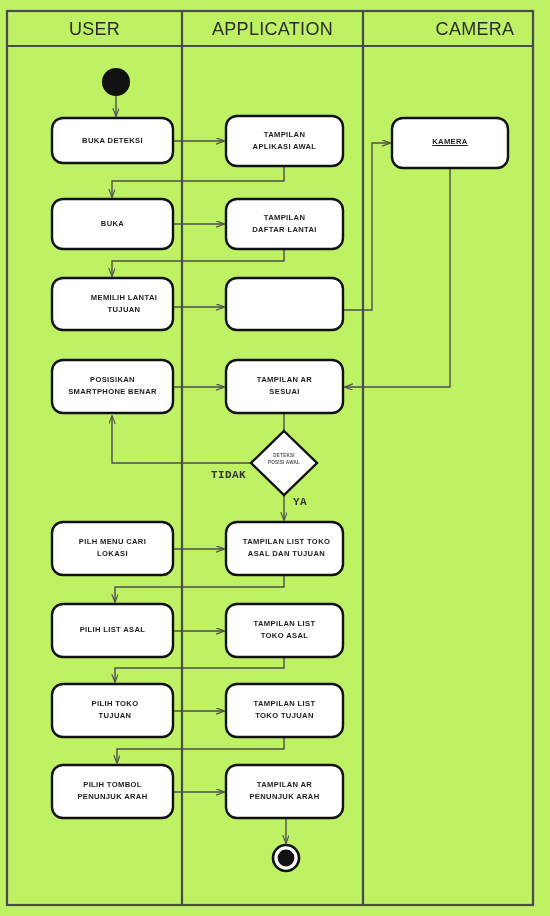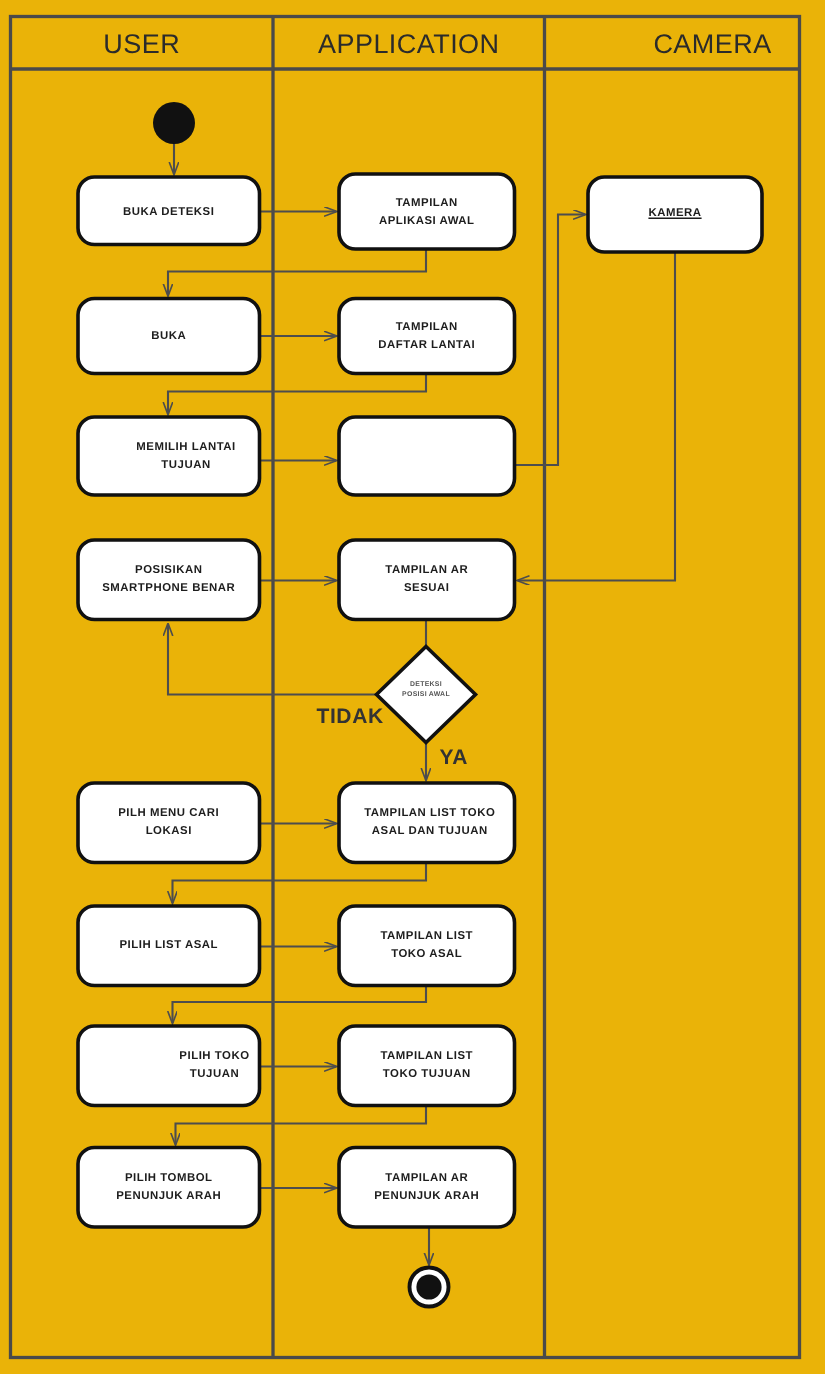--- a/index.html
+++ b/index.html
@@ -8,21 +8,21 @@
     padding: 0;
     background: #ffffff;
   }
   body {
     font-family: "Liberation Sans", sans-serif;
   }
   #canvas {
     position: relative;
     width: 550px;
     height: 916px;
-    background: #eab308;
+    background: #bef264;
     overflow: hidden;
   }
   #svg-layer {
     position: absolute;
     left: 0;
     top: 0;
     width: 550px;
     height: 916px;
   }
   .lane-header-text {
@@ -49,22 +49,22 @@
     pointer-events: none;
   }
   .node-label.decision {
     font-size: 4.6px;
     line-height: 7px;
     letter-spacing: 0.2px;
     color: #555555;
   }
   .edge-label {
     position: absolute;
-    font-family: Liberation Sans, sans-serif;
-    font-size: 14px;
+    font-family: Liberation Mono, monospace;
+    font-size: 11px;
     font-weight: bold;
     color: #333333;
     letter-spacing: 0.4px;
     white-space: nowrap;
     line-height: 1;
   }
 </style>
 </head>
 <body>
 
@@ -211,21 +211,21 @@
 
   <div class="node-label" style="left:52px; top:536px; width:121px;">PILH MENU CARI
 LOKASI</div>
   <div class="node-label" style="left:226px; top:536px; width:121px;">TAMPILAN LIST TOKO
 ASAL DAN TUJUAN</div>
 
   <div class="node-label" style="left:52px; top:624px; width:121px;">PILIH LIST ASAL</div>
   <div class="node-label" style="left:226px; top:618px; width:117px;">TAMPILAN  LIST
 TOKO ASAL</div>
 
-  <div class="node-label" style="left:52px; top:698px; width:126px;margin-left:28px;">PILIH TOKO
+  <div class="node-label" style="left:52px; top:698px; width:126px;">PILIH TOKO
 TUJUAN</div>
   <div class="node-label" style="left:226px; top:698px; width:117px;">TAMPILAN  LIST
 TOKO TUJUAN</div>
 
   <div class="node-label" style="left:52px; top:779px; width:121px;">PILIH TOMBOL
 PENUNJUK ARAH</div>
   <div class="node-label" style="left:226px; top:779px; width:117px;">TAMPILAN  AR
 PENUNJUK ARAH</div>
 
   <div class="edge-label" style="left:211px; top:470px;">TIDAK</div>

